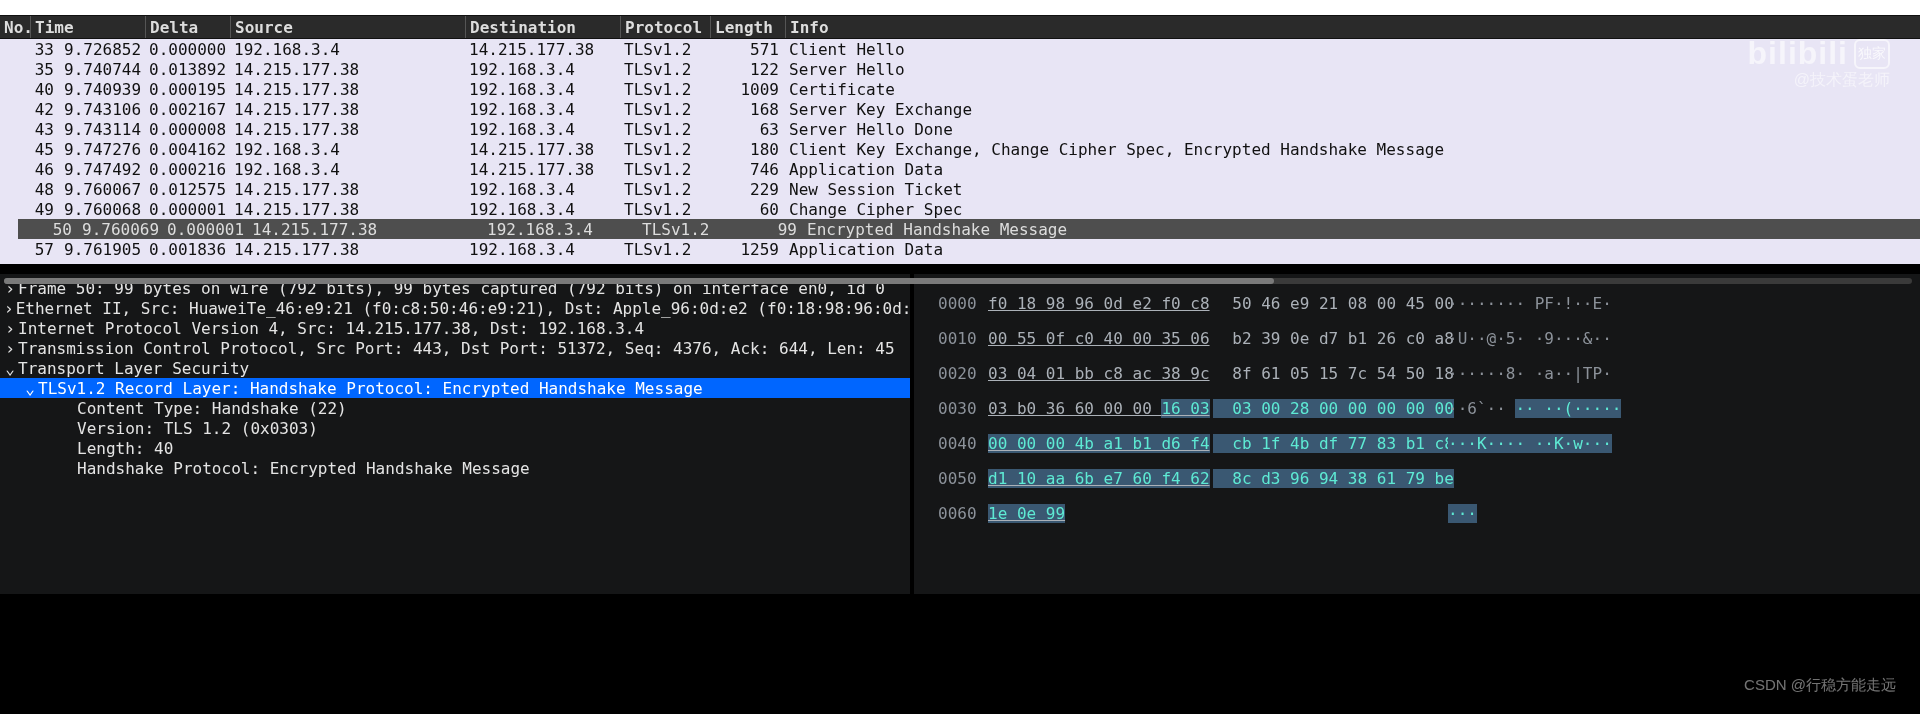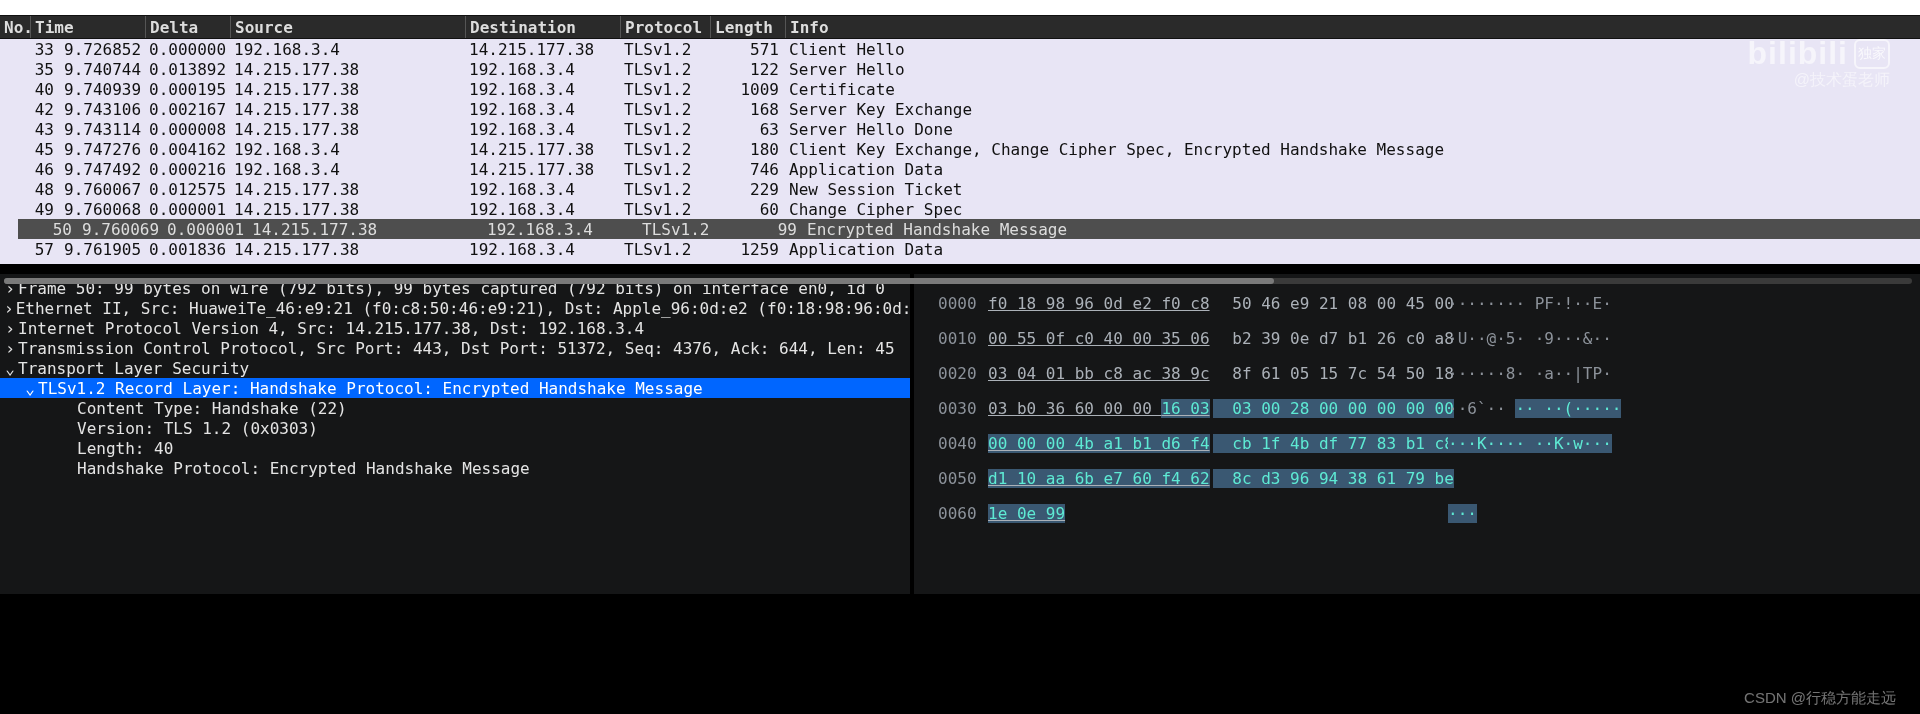--- a/index.html
+++ b/index.html
@@ -41,21 +41,21 @@
   .tree-row .chev { width: 12px; display:inline-block; text-align:center; margin-right:2px; }
   .tree-row.sel { background: #0066ff; color: #fff; }
   .tree-indent1 { padding-left: 24px; }
   .tree-indent2 { padding-left: 77px; }
   .hex-row { display:flex; height: 20px; align-items:center; padding-left: 24px; white-space: pre; margin-top: 15px; }
   .hex-row .off { width: 50px; color: #8c929a; }
   .hex-row .bytes1 { width: 225px; text-decoration: underline; }
   .hex-row .bytes2 { width: 235px; }
   .hex-row .ascii { flex:1; color:#8c929a; }
   .hl { background: #3a5872; color: #5eead4; }
-  .bottom-bar { position:absolute; bottom:0; left:0; right:0; height:40px; display:flex; justify-content:flex-end; align-items:flex-end; padding:0 24px 6px 0; color:rgba(255,255,255,0.45); font-family: "PingFang SC","Microsoft YaHei",sans-serif; font-size:15px; }
+  .bottom-bar { position:absolute; bottom:13px; left:0; right:0; height:40px; display:flex; justify-content:flex-end; align-items:flex-end; padding:0 24px 6px 0; color:rgba(255,255,255,0.45); font-family: "PingFang SC","Microsoft YaHei",sans-serif; font-size:15px; }
   .scroll-track { position:absolute; top:278px; left:4px; right:8px; height:6px; background:#3a3a3a; border-radius:3px; }
   .scroll-thumb { position:absolute; top:0; left:0; width:1270px; height:6px; background:#7a7a7a; border-radius:3px; }
 </style>
 </head>
 <body>
 
 <div class="packet-list">
   <div class="top-bar"></div>
   <div class="headers">
     <div class="col col-no">No.</div>

